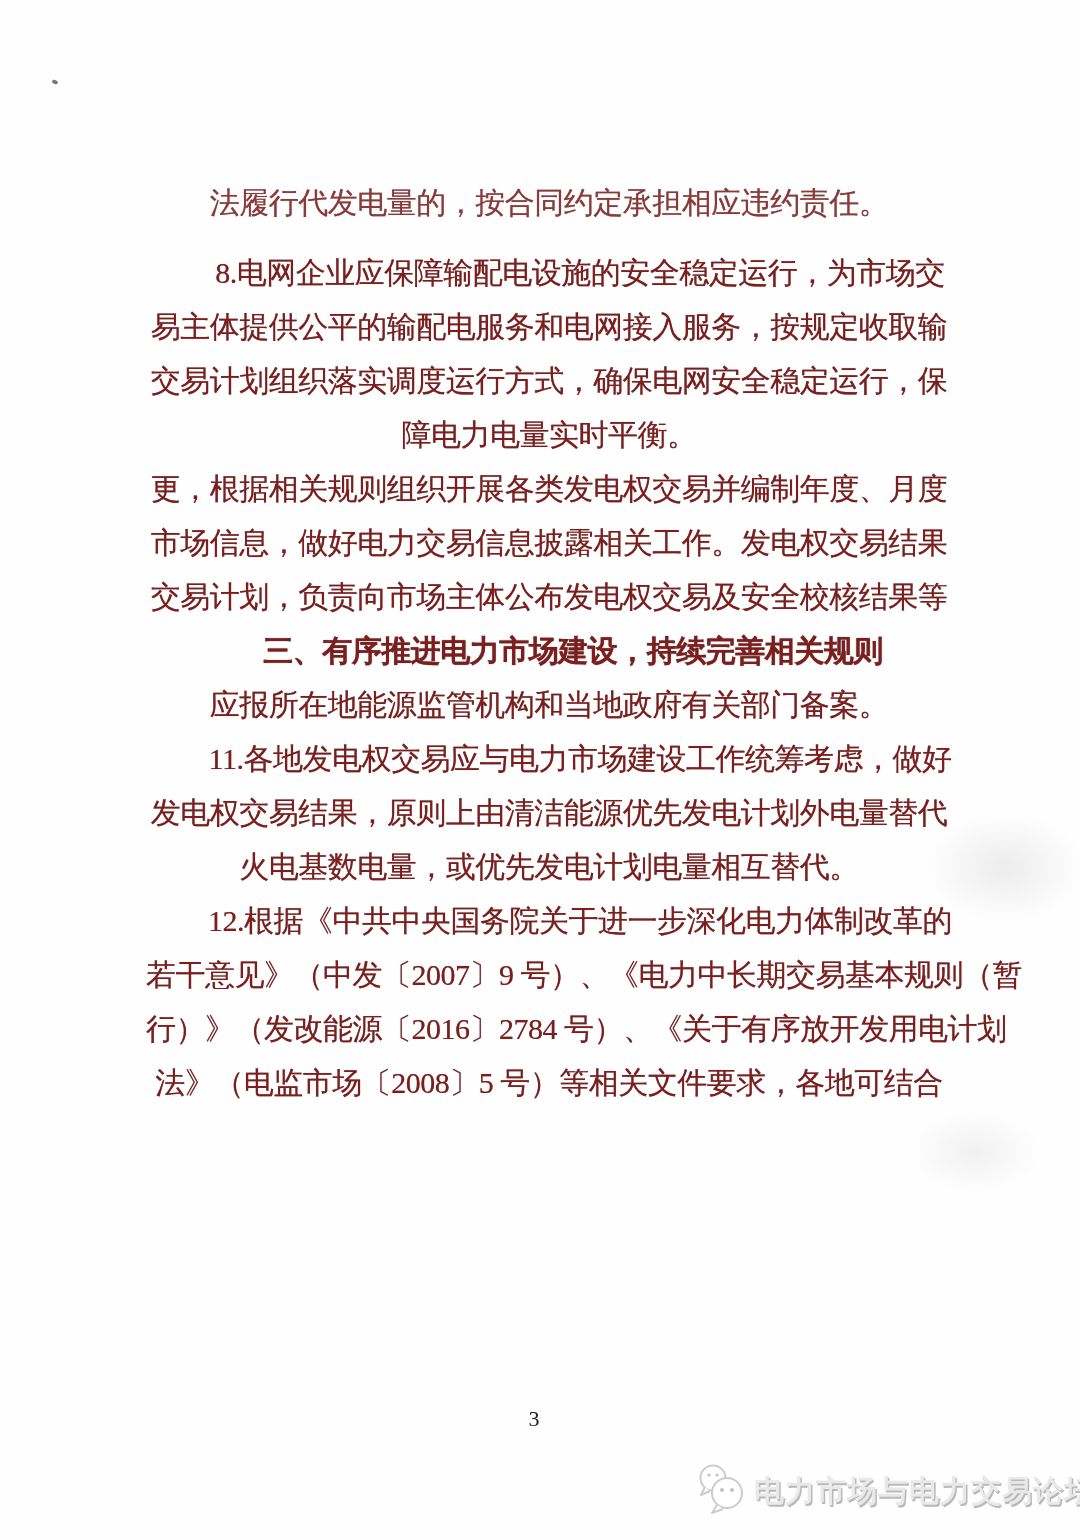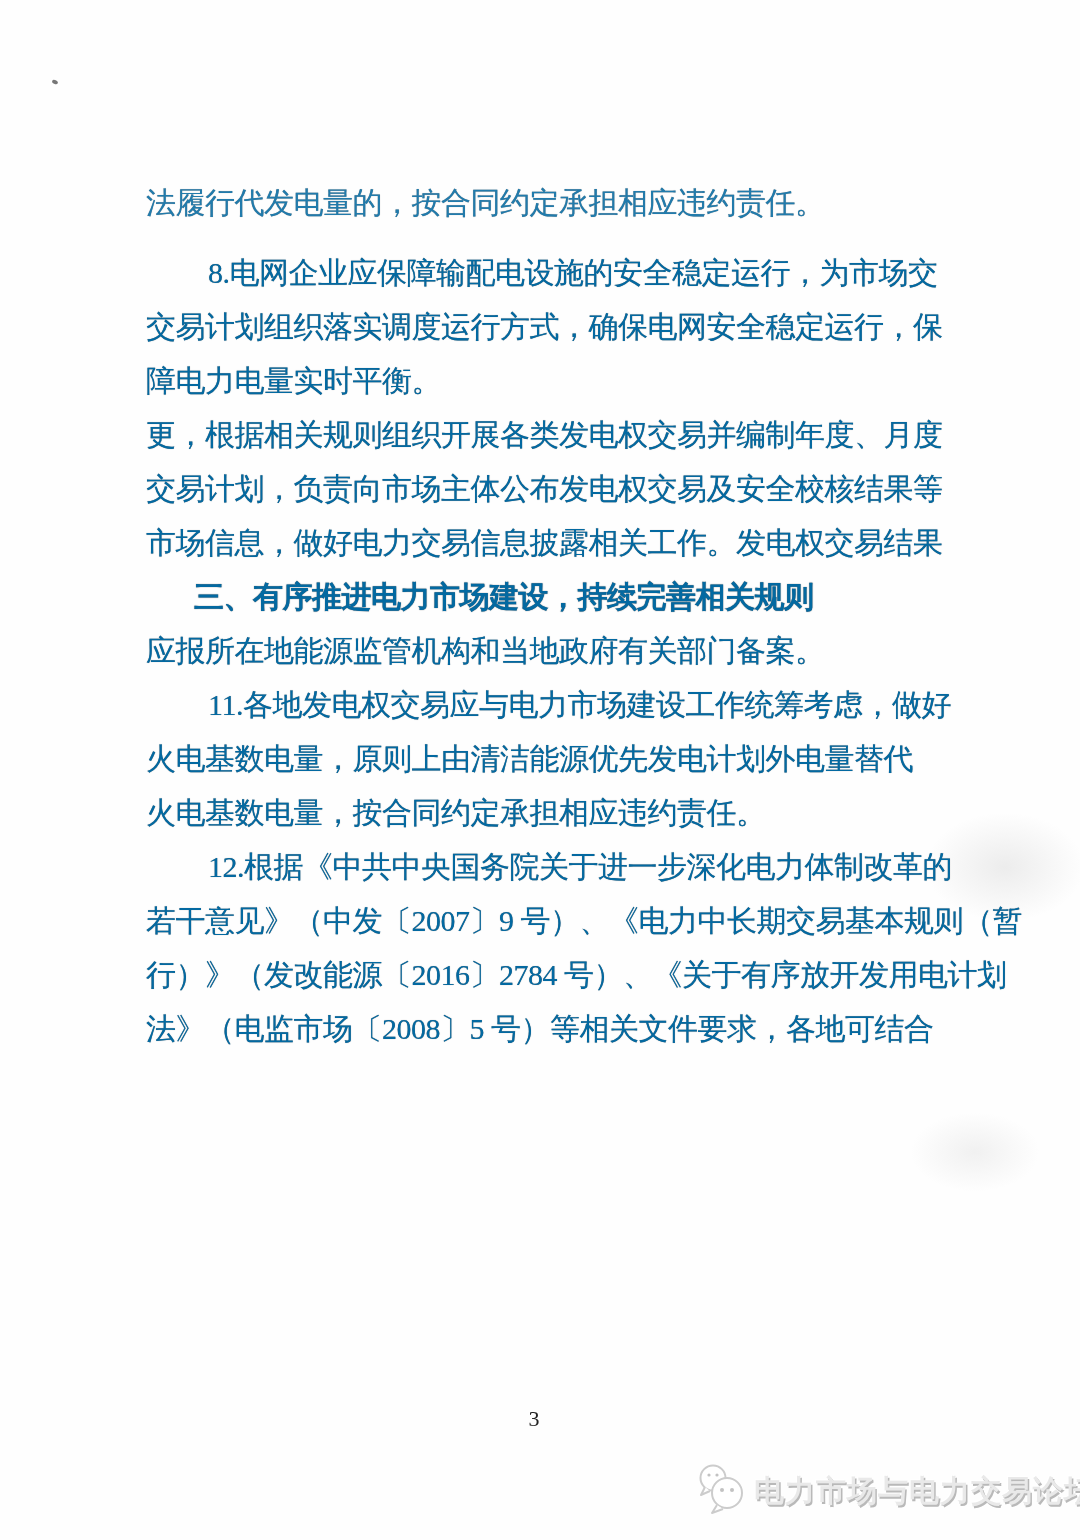--- a/index.html
+++ b/index.html
@@ -13,22 +13,23 @@
   }
   
   .body-text {
     position: absolute;
     left: 146px;
     top: 176px;
     width: 806px;
     font-size: 30px;
     line-height: 54px;
     letter-spacing: -0.5px;
-    color: #0369a1;
+    color: #7f1d1d;
     text-shadow: 0 0 0.7px rgba(20,20,20,0.6);
+    text-align: center;
   }
   .line {
     margin: 0;
     white-space: nowrap;
   }
   .line.first {
     margin-bottom: 16px;
     opacity: 0.88; 
   }
   .line.indent { padding-left: 62px; }
@@ -98,30 +99,31 @@
 
 <div class="page">
 
   <div class="speck"></div>
   <div class="smudge smudge-1"></div>
   <div class="smudge smudge-2"></div>
 
   <main class="body-text">
     <p class="line first">法履行代发电量的，按合同约定承担相应违约责任。</p>
     <p class="line indent">8.电网企业应保障输配电设施的安全稳定运行，为市场交</p>
+    <p class="line">易主体提供公平的输配电服务和电网接入服务，按规定收取输</p>
     <p class="line">交易计划组织落实调度运行方式，确保电网安全稳定运行，保</p>
     <p class="line">障电力电量实时平衡。</p>
     <p class="line">更，根据相关规则组织开展各类发电权交易并编制年度、月度</p>
+    <p class="line">市场信息，做好电力交易信息披露相关工作。发电权交易结果</p>
     <p class="line">交易计划，负责向市场主体公布发电权交易及安全校核结果等</p>
-    <p class="line">市场信息，做好电力交易信息披露相关工作。发电权交易结果</p>
     <p class="line indent heading">三、有序推进电力市场建设，持续完善相关规则</p>
     <p class="line">应报所在地能源监管机构和当地政府有关部门备案。</p>
     <p class="line indent">11.各地发电权交易应与电力市场建设工作统筹考虑，做好</p>
-    <p class="line">火电基数电量，原则上由清洁能源优先发电计划外电量替代</p>
-    <p class="line">火电基数电量，按合同约定承担相应违约责任。</p>
+    <p class="line">发电权交易结果，原则上由清洁能源优先发电计划外电量替代</p>
+    <p class="line">火电基数电量，或优先发电计划电量相互替代。</p>
     <p class="line indent">12.根据《中共中央国务院关于进一步深化电力体制改革的</p>
     <p class="line">若干意见》（中发〔2007〕9 号）、《电力中长期交易基本规则（暂</p>
     <p class="line">行）》（发改能源〔2016〕2784 号）、《关于有序放开发用电计划</p>
     <p class="line">法》（电监市场〔2008〕5 号）等相关文件要求，各地可结合</p>
   </main>
 
   <div class="page-number">3</div>
 
   <div class="watermark">
     <span class="wechat-icon">

